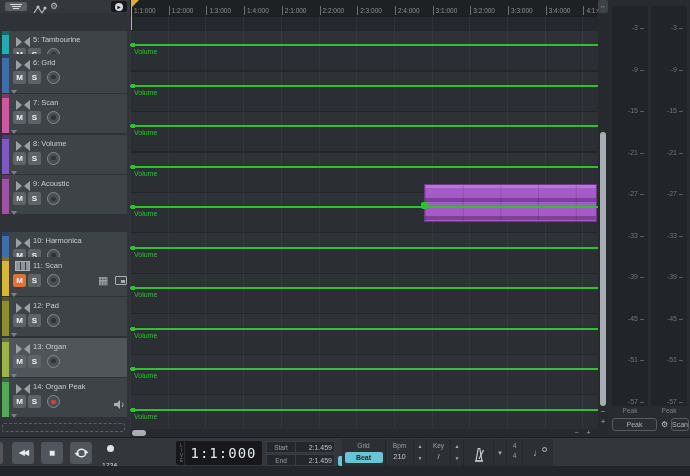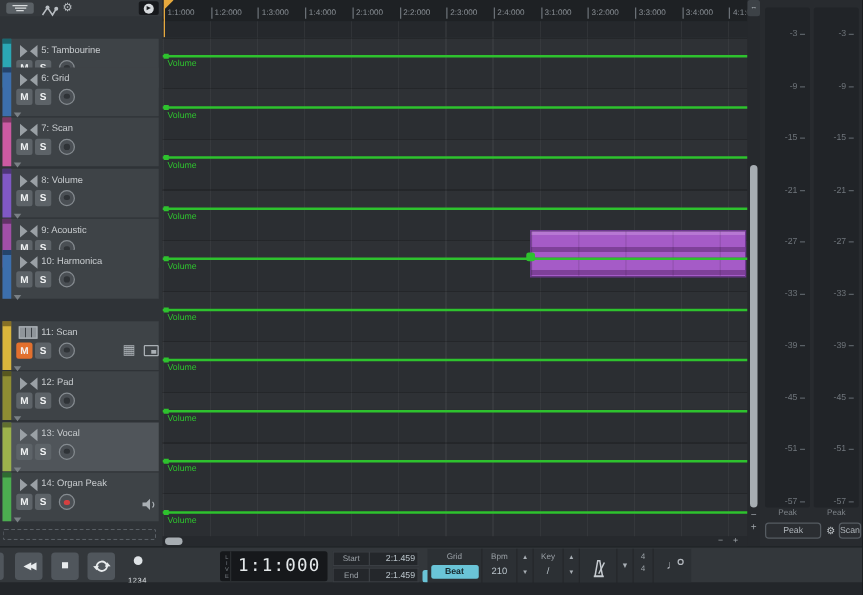--- a/index.html
+++ b/index.html
@@ -207,21 +207,21 @@
       <span class="ticon"><svg width="16" height="12" viewBox="0 0 16 12" fill="#9aa0a5">
             <path d="M1 1 L7 6 L1 11 Z"></path>
             <path d="M15 1 L9 6 L15 11 Z"></path>
           </svg></span>
       <span class="tname">9: Acoustic</span>
       <span class="mbtn m">M</span>
       <span class="mbtn s">S</span>
       <span class="rec"></span>
     </div>
 
-    <div class="track" style="top:200px">
+    <div class="track" style="top:232px">
       <div class="strip" style="background: rgb(60, 111, 173);"></div>
       <span class="ticon"><svg width="16" height="12" viewBox="0 0 16 12" fill="#9aa0a5">
             <path d="M1 1 L7 6 L1 11 Z"></path>
             <path d="M15 1 L9 6 L15 11 Z"></path>
           </svg></span>
       <span class="tname">10: Harmonica</span>
       <span class="mbtn m">M</span>
       <span class="mbtn s">S</span>
       <span class="rec"></span>
     </div>
@@ -248,21 +248,21 @@
       <span class="mbtn s">S</span>
       <span class="rec"></span>
     </div>
 
     <div class="track selected" style="top:337.8px">
       <div class="strip" style="background: rgb(156, 178, 76);"></div>
       <span class="ticon"><svg width="16" height="12" viewBox="0 0 16 12" fill="#9aa0a5">
             <path d="M1 1 L7 6 L1 11 Z"></path>
             <path d="M15 1 L9 6 L15 11 Z"></path>
           </svg></span>
-      <span class="tname">13: Vocal</span>
+      <span class="tname">13: Organ</span>
       <span class="mbtn m">M</span>
       <span class="mbtn s">S</span>
       <span class="rec"></span>
     </div>
 
     <div class="track" style="top:378.4px">
       <div class="strip" style="background: rgb(76, 174, 80);"></div>
       <span class="ticon"><svg width="16" height="12" viewBox="0 0 16 12" fill="#9aa0a5">
             <path d="M1 1 L7 6 L1 11 Z"></path>
             <path d="M15 1 L9 6 L15 11 Z"></path>

